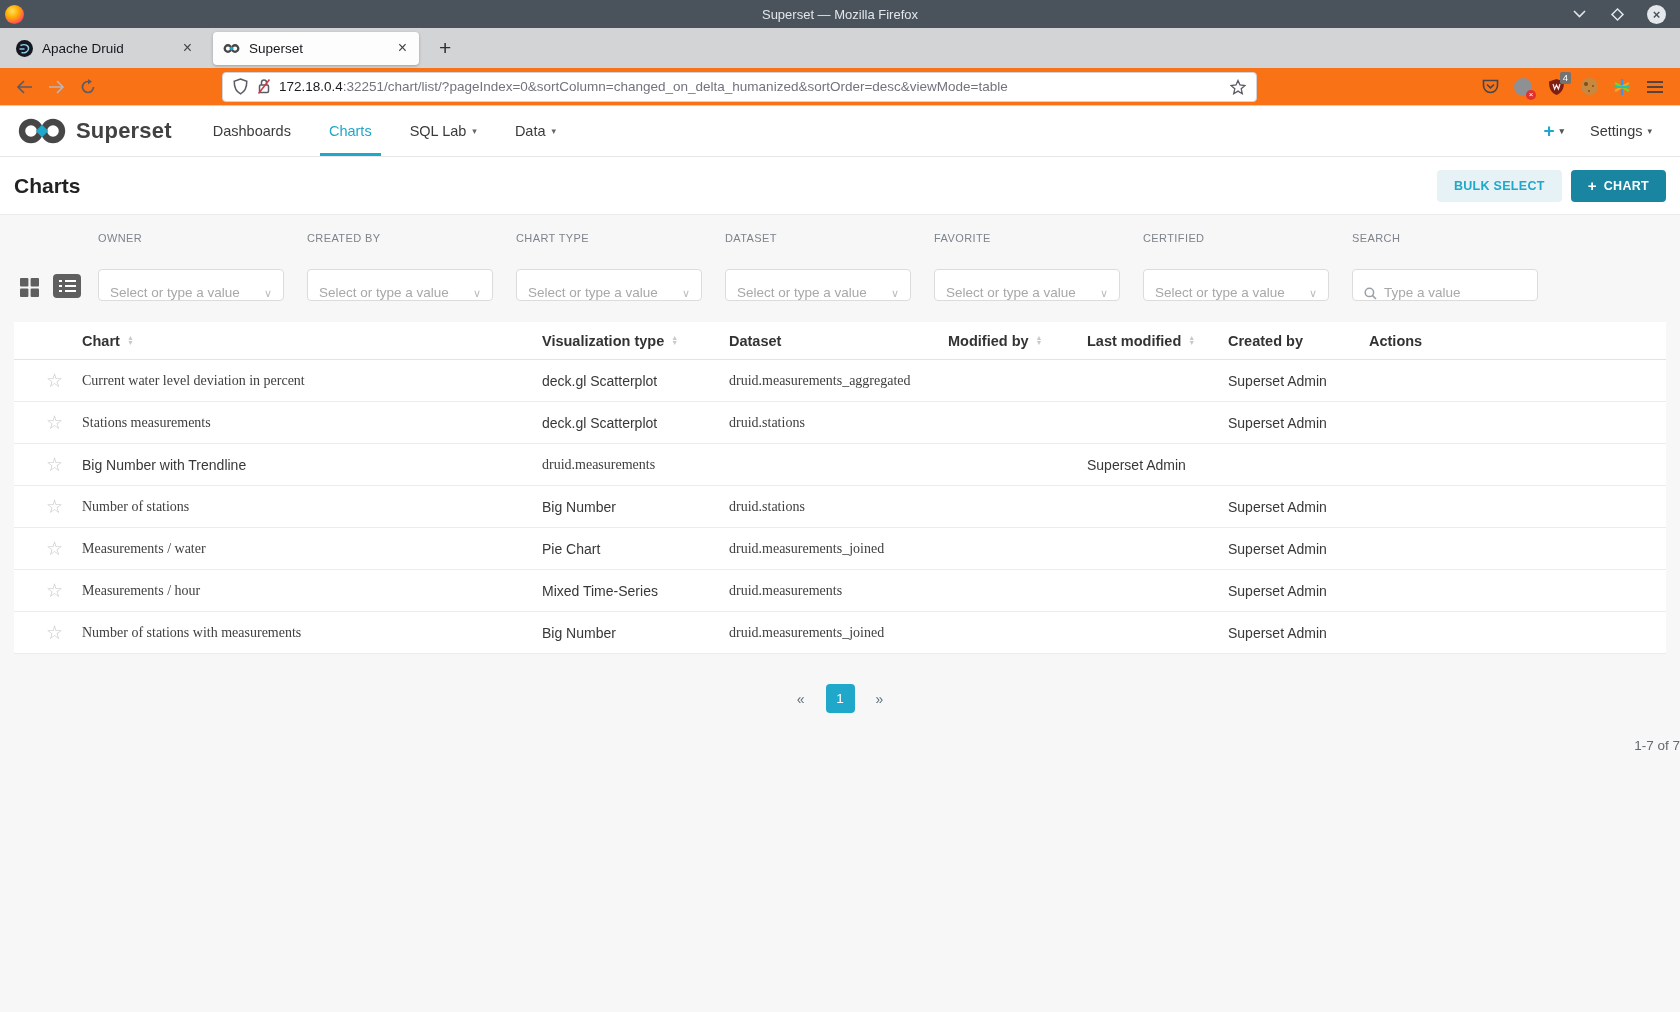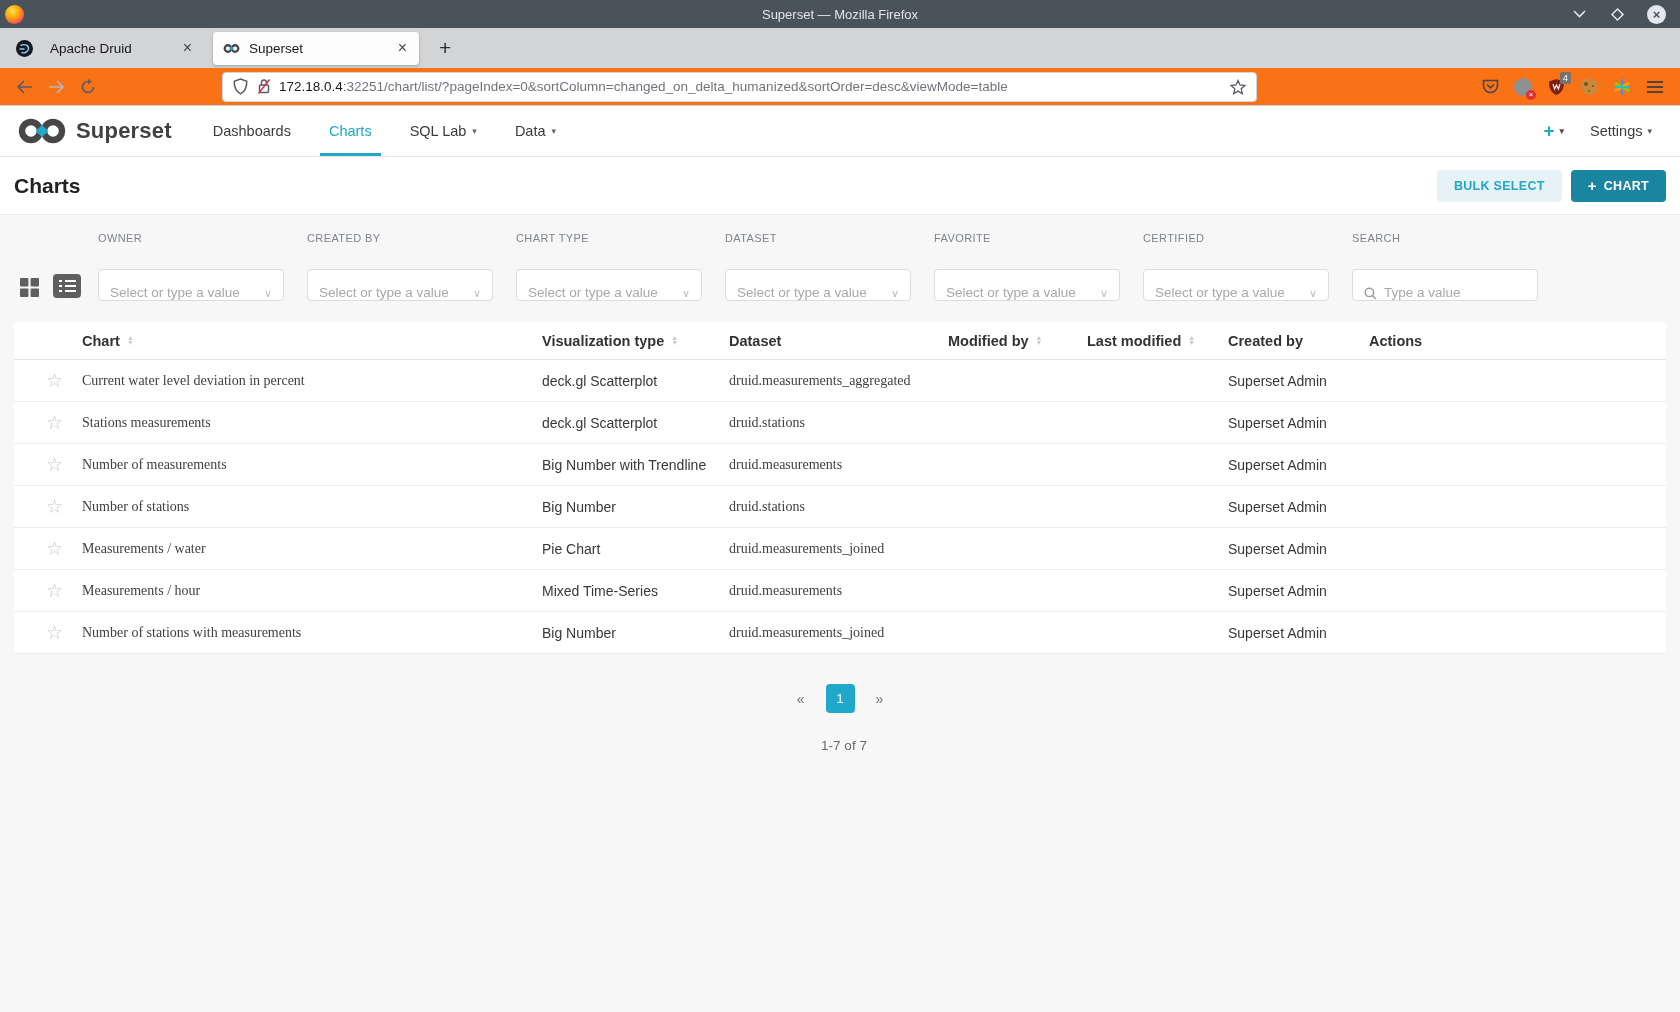--- a/index.html
+++ b/index.html
@@ -11,21 +11,21 @@
   .ff-logo { width:19px; height:19px; margin-left:5px; border-radius:50%;
     background: radial-gradient(circle at 38% 32%, #ffe066 0%, #ffb000 35%, #ff7139 60%, #e0356d 85%, #8f27c7 100%); }
   .win-title { position:absolute; left:0; right:0; text-align:center; font-size:13px; color:#e2e6ea; }
   .win-controls { margin-left:auto; display:flex; align-items:center; gap:22px; padding-right:14px; z-index:2; }
   .wc { width:16px; height:16px; display:flex; align-items:center; justify-content:center; }
   .wc-min svg, .wc-max svg { display:block; }
   .wc-close { width:19px; height:19px; background:#e4e8ec; border-radius:50%; color:#4a525b; font-size:13px; font-weight:bold; line-height:19px; text-align:center; }
 
   .tabstrip { height:40px; background:#d3d4d6; display:flex; align-items:center; padding:0 6px; }
   .tab { height:33px; display:flex; align-items:center; border-radius:4px; padding:0 10px; font-size:13.5px; color:#17161c; }
-  .tab-druid { width:198px;gap:8px; }
+  .tab-druid { width:198px; }
   .tab-superset { width:206px; background:#fdfdfe; box-shadow:0 1px 3px rgba(0,0,0,.25); margin-left:9px; }
   .tab-favicon { width:17px; height:17px; margin-right:9px; flex:0 0 auto; }
   .tab-label { white-space:nowrap; overflow:hidden; }
   .tab-close { margin-left:auto; color:#46454c; font-size:16px; padding:0 2px; }
   .newtab-btn { font-size:21px; color:#2f2e35; margin-left:14px; padding:0 6px; }
 
   .toolbar { height:38px; background:#f97316; border-bottom:1px solid #cfd0d4; display:flex; align-items:center; padding:0 10px; }
   .tool-btn { width:28px; height:28px; display:flex; align-items:center; justify-content:center; margin-right:4px; }
   .urlbar { flex:0 0 1035px; height:30px; margin-left:116px; background:#ffffff; border:1px solid #d4d4d8; border-radius:4px;
     display:flex; align-items:center; padding:0 10px; font-size:13.5px; }
@@ -86,21 +86,21 @@
   .th { display:flex; align-items:center; }
   .sort { display:inline-flex; flex-direction:column; margin-left:7px; line-height:4.5px; font-size:7px; color:#c9c9c9; }
   .star-cell { padding-left:32px; }
   .star { font-size:19px; color:#c6c6c6; line-height:1; }
   .link { color:#404040; text-decoration:none;font-family:Liberation Serif, serif; }
 
   .pagination { display:flex; justify-content:center; align-items:center; gap:21px; margin-top:30px; }
   .pg-arrow { color:#5f6f78; font-size:14px; }
   .pg-num { width:29px; height:29px; background:#1fa8c9; border-radius:4px; color:#fff; font-size:13.5px;
     display:flex; align-items:center; justify-content:center; }
-  .row-count { text-align:center; margin-top:25px; font-size:13.5px; color:#626a6f;padding-left:8px; }
+  .row-count { text-align:right; margin-top:25px; font-size:13.5px; color:#626a6f;padding-left:8px; }
 </style>
 </head>
 <body>
 
 <div class="titlebar">
   <div class="ff-logo"></div>
   <div class="win-title">Superset — Mozilla Firefox</div>
   <div class="win-controls">
     <div class="wc wc-min">
       <svg width="13" height="8" viewBox="0 0 13 8">
@@ -393,21 +393,20 @@
       <div><a class="link" href="#">Stations measurements</a></div>
       <div>deck.gl Scatterplot</div>
       <div><a class="link" href="#">druid.stations</a></div>
       <div></div>
       <div></div>
       <div>Superset Admin</div>
       <div></div>
     </div>
     <div class="trow">
       <div class="star-cell"><span class="star">☆</span></div>
-      <div><a class="link" href="#">Number of measurements</a></div>
       <div>Big Number with Trendline</div>
       <div><a class="link" href="#">druid.measurements</a></div>
       <div></div>
       <div></div>
       <div>Superset Admin</div>
       <div></div>
     </div>
     <div class="trow">
       <div class="star-cell"><span class="star">☆</span></div>
       <div><a class="link" href="#">Number of stations</a></div>

